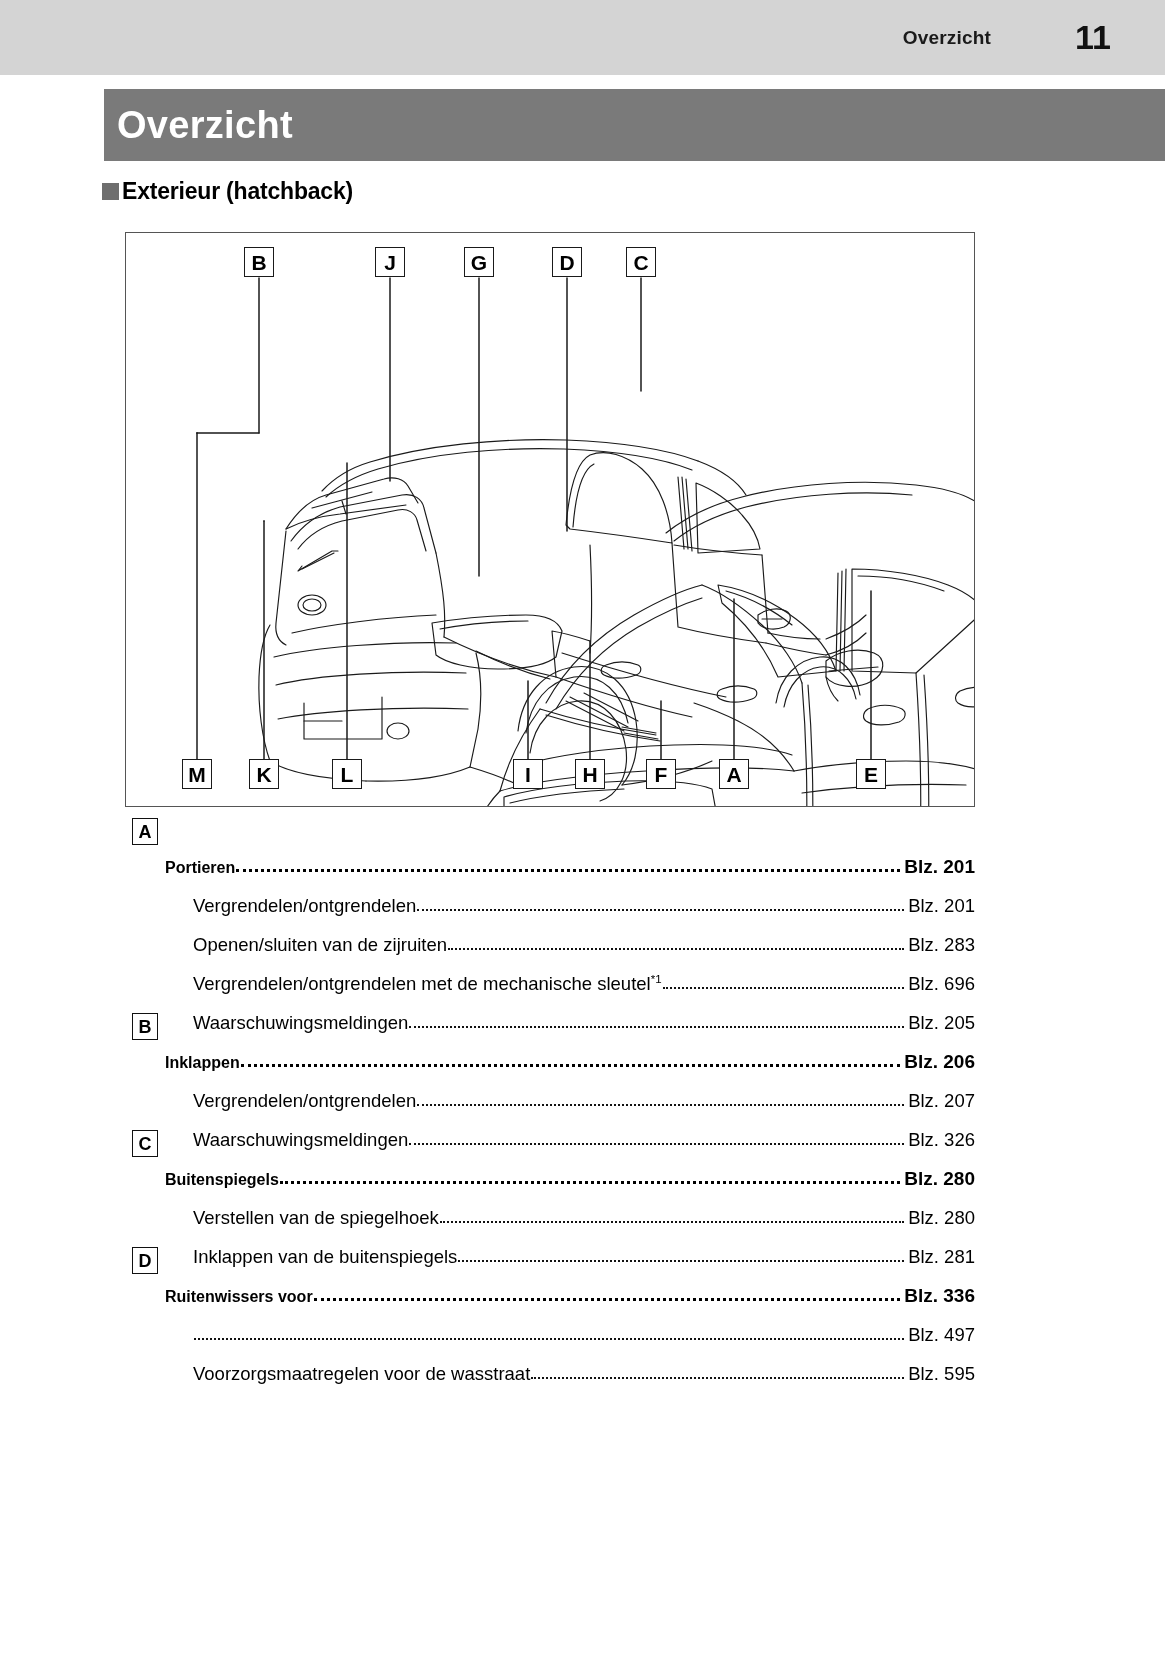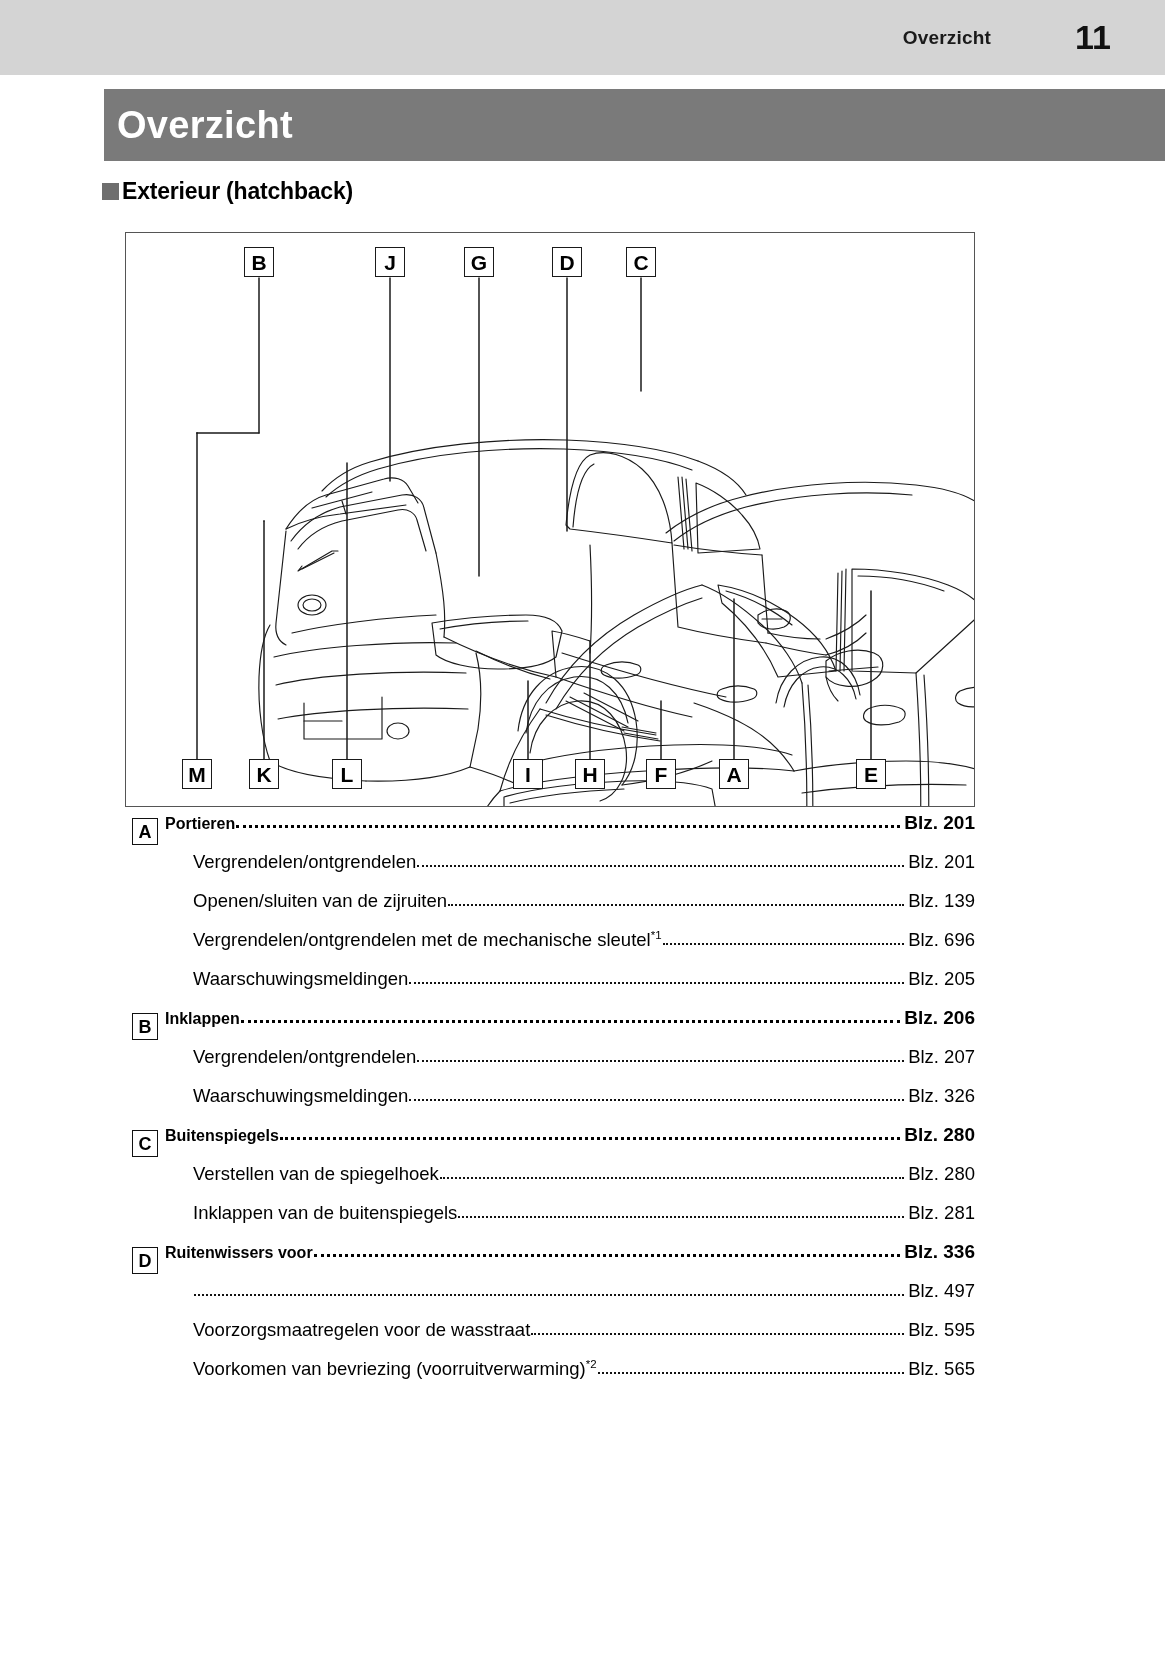--- a/index.html
+++ b/index.html
@@ -152,20 +152,21 @@
     position: relative;
     top: -1px;
   }
   .row.main .leader {
     border-bottom: 3px dotted #000;
   }
   .pageref {
     font-size: 18.5px;
     white-space: nowrap;
     padding-left: 3px;
+    margin-top: 44px;
   }
   .row.main .pageref { font-size: 19px; }
   .sup {
     font-size: 11.5px;
     vertical-align: super;
     line-height: 0;
   }
 </style>
 </head>
 <body>
@@ -433,21 +434,21 @@
     <span class="indent"></span>
     <span class="label">Vergrendelen/ontgrendelen</span>
     <span class="leader"></span>
     <span class="pageref">Blz. 201</span>
   </div>
 
   <div class="row">
     <span class="indent"></span>
     <span class="label">Openen/sluiten van de zijruiten</span>
     <span class="leader"></span>
-    <span class="pageref">Blz. 139</span>
+    <span class="pageref">Blz. 283</span>
   </div>
 
   <div class="row">
     <span class="indent"></span>
     <span class="label"><span>Vergrendelen/ontgrendelen met de mechanische sleutel</span><span class="sup">*1</span></span>
     <span class="leader"></span>
     <span class="pageref">Blz. 696</span>
   </div>
 
   <div class="row">
@@ -519,20 +520,14 @@
     <span class="pageref">Blz. 497</span>
   </div>
 
   <div class="row">
     <span class="indent"></span>
     <span class="label">Voorzorgsmaatregelen voor de wasstraat</span>
     <span class="leader"></span>
     <span class="pageref">Blz. 595</span>
   </div>
 
-  <div class="row">
-    <span class="indent"></span>
-    <span class="label"><span>Voorkomen van bevriezing (voorruitverwarming)</span><span class="sup">*2</span></span>
-    <span class="leader"></span>
-    <span class="pageref">Blz. 565</span>
-  </div>
 
 </div>
 
 </body></html>

